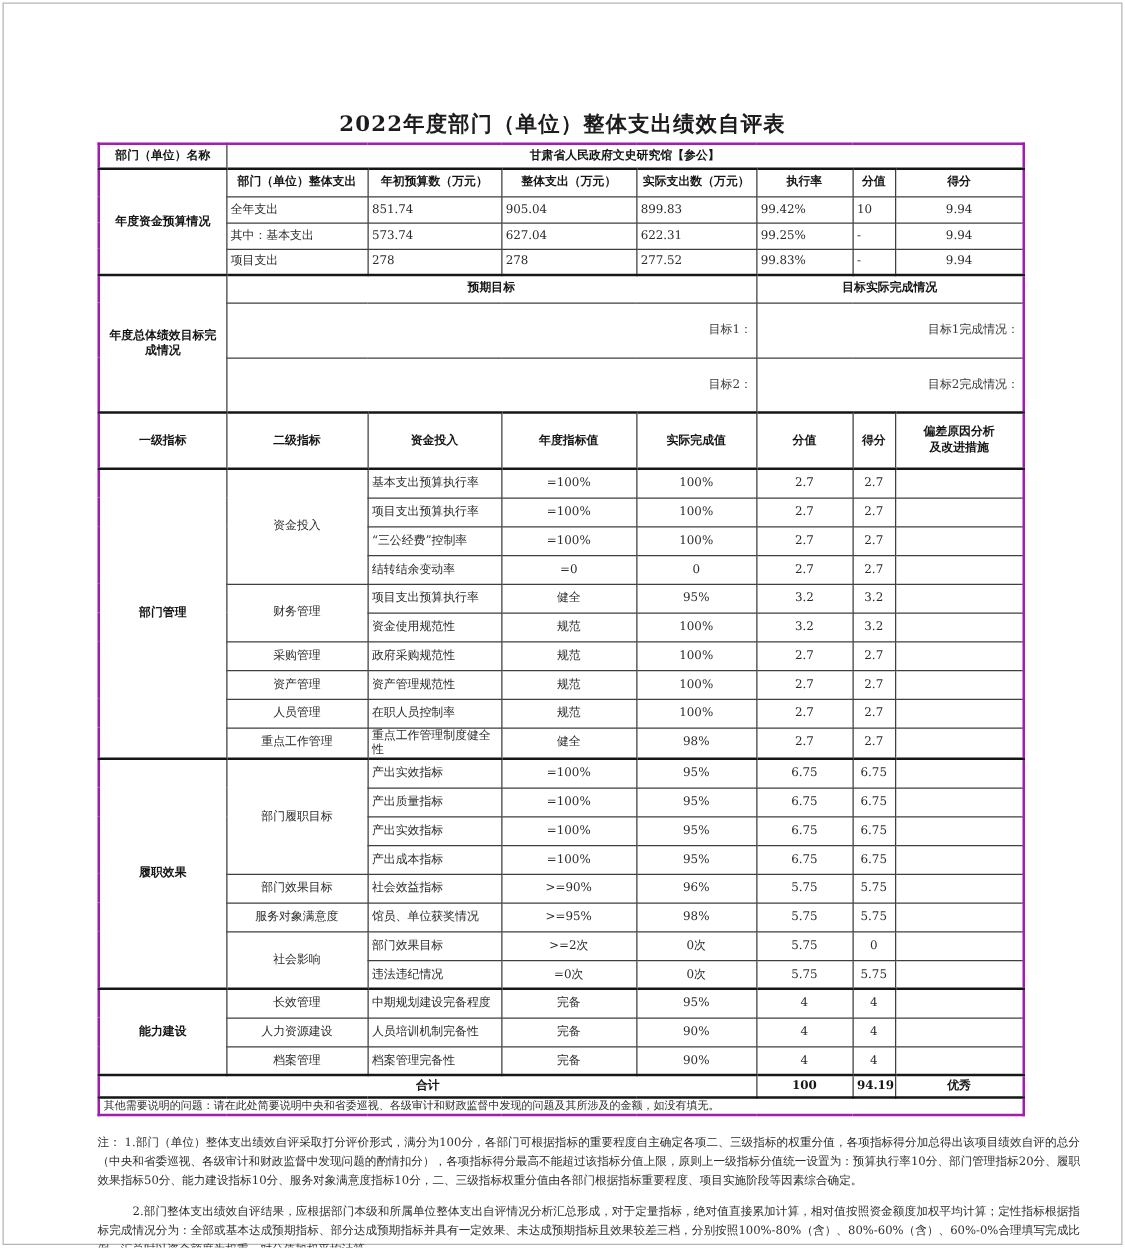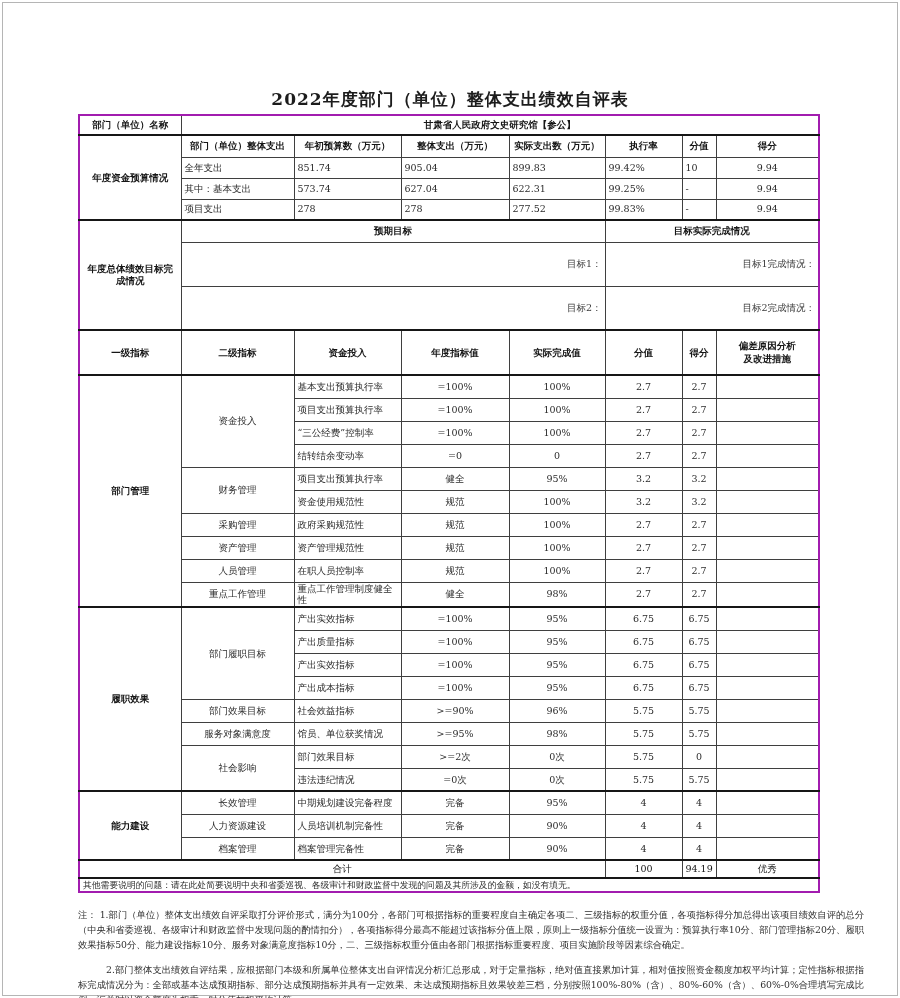--- a/index.html
+++ b/index.html
@@ -22,21 +22,21 @@
   .tbl td{border:1px solid #3f3f3f;padding:0 3px;overflow:hidden;line-height:1.25;}
   tr.thick td{border-top:2px solid #161616;}
   .hdr{font-weight:bold;text-align:center;color:#161616;}
   .sec{font-weight:bold;text-align:center;color:#161616;margin-top:14px;}
   .c{text-align:center;}
   .l{text-align:left;}
   .goal{color:#3a3a3a;vertical-align:middle;text-align:right;}
   .h20{height:20px;} .h22{height:22px;} .h21{height:21px;margin-left:44px;}
   .h44{height:44px;} .h45{height:45px;} .h23{height:23px;}
   .h18{height:18px;} .h14{height:14px;}
-  .total-row td{font-weight:normal;color:#161616;margin-top:37px;}
+  .total-row td{font-weight:bold;color:#161616;margin-top:37px;}
   .other-row td{font-size:8.8px;color:#2b2b2b;}
   .dev-hdr div{line-height:1.3;}
   .footnotes{
     position:absolute;left:78px;top:908px;width:786px;
     font-size:9.3px;line-height:14.8px;color:#2f2f2f;text-align:justify;
   }
   .footnotes p{margin:0;}
   .footnotes p.p2{margin-top:11px;text-indent:28px;}
 </style>
 </head>

